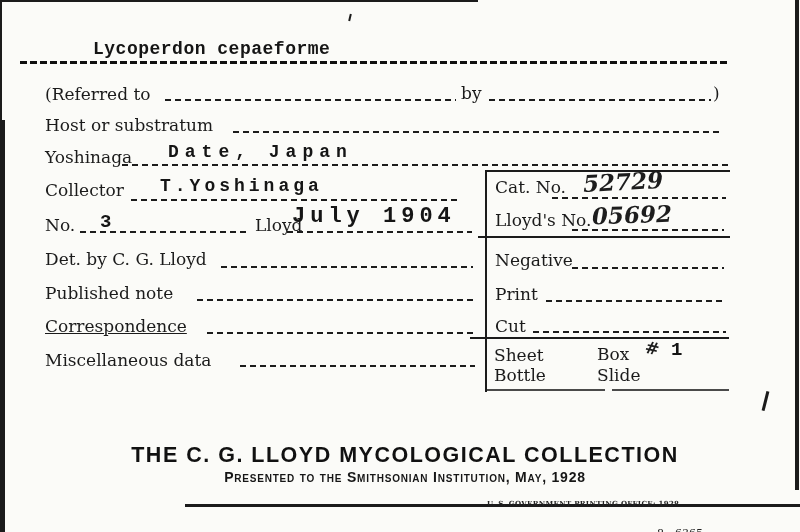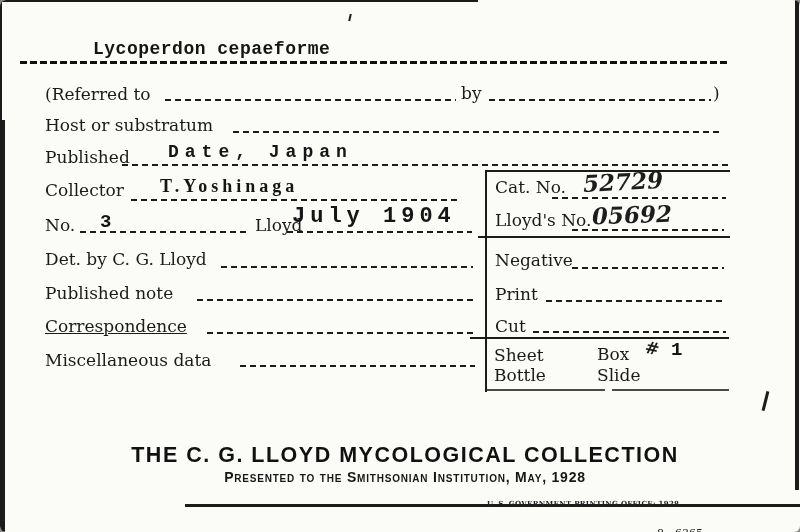--- a/index.html
+++ b/index.html
@@ -1,20 +1,19 @@
 <!DOCTYPE html>
 <html><head>
 <meta charset="utf-8">
 <style>
   html,body{margin:0;padding:0;background:#888;}
   .page{
     position:relative;width:800px;height:532px;overflow:hidden;
     background:#fbfbf8;
     font-family:"DejaVu Serif", serif;
-    border-radius:6px;
   }
   .abs{position:absolute;white-space:nowrap;}
   .lbl{font-family:"DejaVu Serif", serif;font-size:17px;color:#1b1b1b;}
   .mono{font-family:"Liberation Mono","DejaVu Sans Mono",monospace;font-weight:700;color:#151515;}
   .hand{font-family:"DejaVu Serif",serif;font-style:italic;font-weight:700;color:#1d1d1d;}
   .dash{height:2px;background:repeating-linear-gradient(90deg,#1c1c1c 0 6px,transparent 6px 10px);}
   .dash.bold{height:3px;background:repeating-linear-gradient(90deg,#0f0f0f 0 7px,transparent 7px 10px);}
   .solid{background:#1b1b1b;}
   .faded{background:#4a4a4a;}
   .footer-title{font-family:"Liberation Sans","DejaVu Sans",sans-serif;font-weight:700;
@@ -42,27 +41,27 @@
 
   <div class="abs lbl" style="left:45px;top:84px;">(Referred to</div>
   <div class="abs dash" style="left:165px;top:99px;width:291px;"></div>
   <div class="abs lbl" style="left:461px;top:83px;">by</div>
   <div class="abs dash" style="left:489px;top:99px;width:222px;"></div>
   <div class="abs lbl" style="left:713px;top:83px;">)</div>
 
   <div class="abs lbl" style="left:45px;top:115px;">Host or substratum</div>
   <div class="abs dash" style="left:233px;top:131px;width:490px;"></div>
 
-  <div class="abs lbl" style="left:45px;top:147px;">Published</div>
+  <div class="abs lbl" style="left:45px;top:147px;">Yoshinaga</div>
   <div class="abs dash" style="left:122px;top:164px;width:606px;"></div>
   <div class="abs mono" style="left:168px;top:142px;font-size:18px;letter-spacing:6px;">Date, Japan</div>
 
   <div class="abs lbl" style="left:45px;top:180px;">Collector</div>
   <div class="abs dash" style="left:131px;top:199px;width:326px;"></div>
-  <div class="abs mono" style="left:160px;top:176px;font-size:18px;letter-spacing:4px;font-family:Liberation Serif, serif;">T.Yoshinaga</div>
+  <div class="abs mono" style="left:160px;top:176px;font-size:18px;letter-spacing:4px;">T.Yoshinaga</div>
 
   <div class="abs lbl" style="left:45px;top:215px;">No.</div>
   <div class="abs dash" style="left:80px;top:231px;width:170px;"></div>
   <div class="abs mono" style="left:100px;top:211px;font-size:19px;">3</div>
   <div class="abs lbl" style="left:255px;top:215px;">Lloyd</div>
   <div class="abs dash" style="left:287px;top:231px;width:185px;"></div>
   <div class="abs mono" style="left:292px;top:204px;font-size:22px;letter-spacing:5px;font-family:Liberation Mono, monospace;">July 1904</div>
 
   <div class="abs lbl" style="left:45px;top:249px;">Det. by C. G. Lloyd</div>
   <div class="abs dash" style="left:221px;top:266px;width:252px;"></div>

